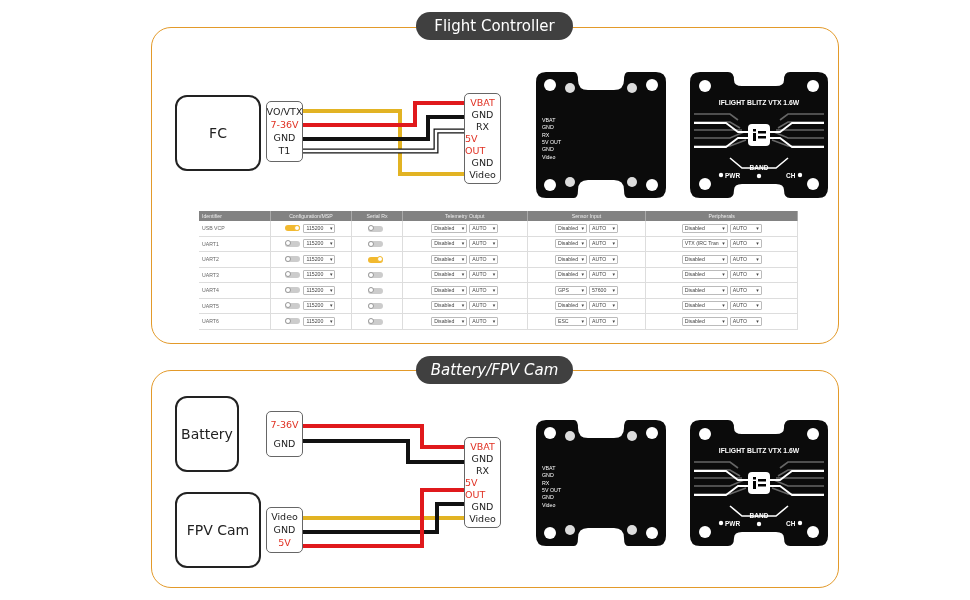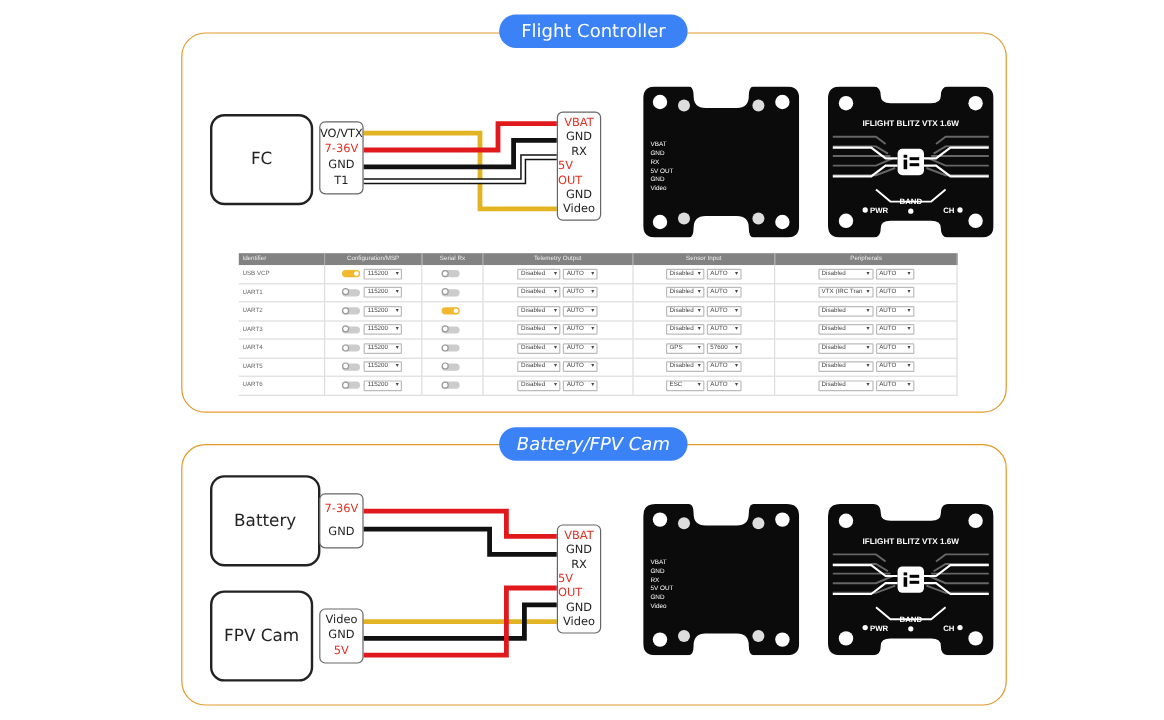--- a/index.html
+++ b/index.html
@@ -1,18 +1,18 @@
 <!DOCTYPE html>
 <html><head>
 <meta charset="utf-8">
 <style>
   html,body{margin:0;padding:0;background:#fff;}
   body{width:970px;height:600px;position:relative;overflow:hidden;font-family:"DejaVu Sans",sans-serif;color:#222;}
   .panel{position:absolute;border:1.5px solid #e39a2a;border-radius:20px;box-sizing:border-box;}
-  .pill{position:absolute;background:#3b82f6;color:#fff;border-radius:16px;font-size:15px;text-align:center;line-height:28px;height:28px;}
+  .pill{position:absolute;background:#404040;color:#fff;border-radius:16px;font-size:15px;text-align:center;line-height:28px;height:28px;}
   .dev{position:absolute;border:2px solid #222;border-radius:12px;box-sizing:border-box;display:flex;align-items:center;justify-content:center;font-size:14px;}
   .conn{position:absolute;border:1px solid #666;border-radius:5px;box-sizing:border-box;background:#fff;font-size:9.5px;display:flex;flex-direction:column;justify-content:space-around;align-items:center;padding:3px 0;}
   .conn span{line-height:12px;}
   .red{color:#e03022;}
   svg.wires{position:absolute;left:0;top:0;}
   .board{position:absolute;}
   .tbl{position:absolute;left:199px;top:211px;width:599px;border-collapse:collapse;font-size:5.2px;font-family:"Liberation Sans",sans-serif;color:#444;}
   .tbl th{background:#828282;color:#eee;font-weight:normal;height:10px;padding:0 3px;border-right:1px solid #aaa;}
   .tbl th:first-child{text-align:left;}
   .tbl td{height:14.5px;border-bottom:1px solid #ddd;border-right:1px solid #ddd;padding:0 3px;text-align:center;background:#fff;}
@@ -62,21 +62,21 @@
   </div>
 <div class="conn" id="vtx-conn1" style="left:464px;top:93px;width:37px;height:91px;">
     <span class="red">VBAT</span>
     <span>GND</span>
     <span>RX</span>
     <span class="red">5V OUT</span>
     <span>GND</span>
     <span>Video</span>
   </div>
 
-<div class="dev" style="left:175px;top:396px;width:92px;height:76px;">
+<div class="dev" style="left:175px;top:396px;width:64px;height:76px;">
     <span>Battery</span>
   </div>
 <div class="dev" style="left:175px;top:492px;width:86px;height:76px;">
     <span>FPV Cam</span>
   </div>
 <div class="conn" id="bat-conn" style="left:266px;top:411px;width:37px;height:46px;">
     <span class="red">7-36V</span>
     <span>GND</span>
   </div>
 <div class="conn" id="cam-conn" style="left:266px;top:507px;width:37px;height:46px;">

